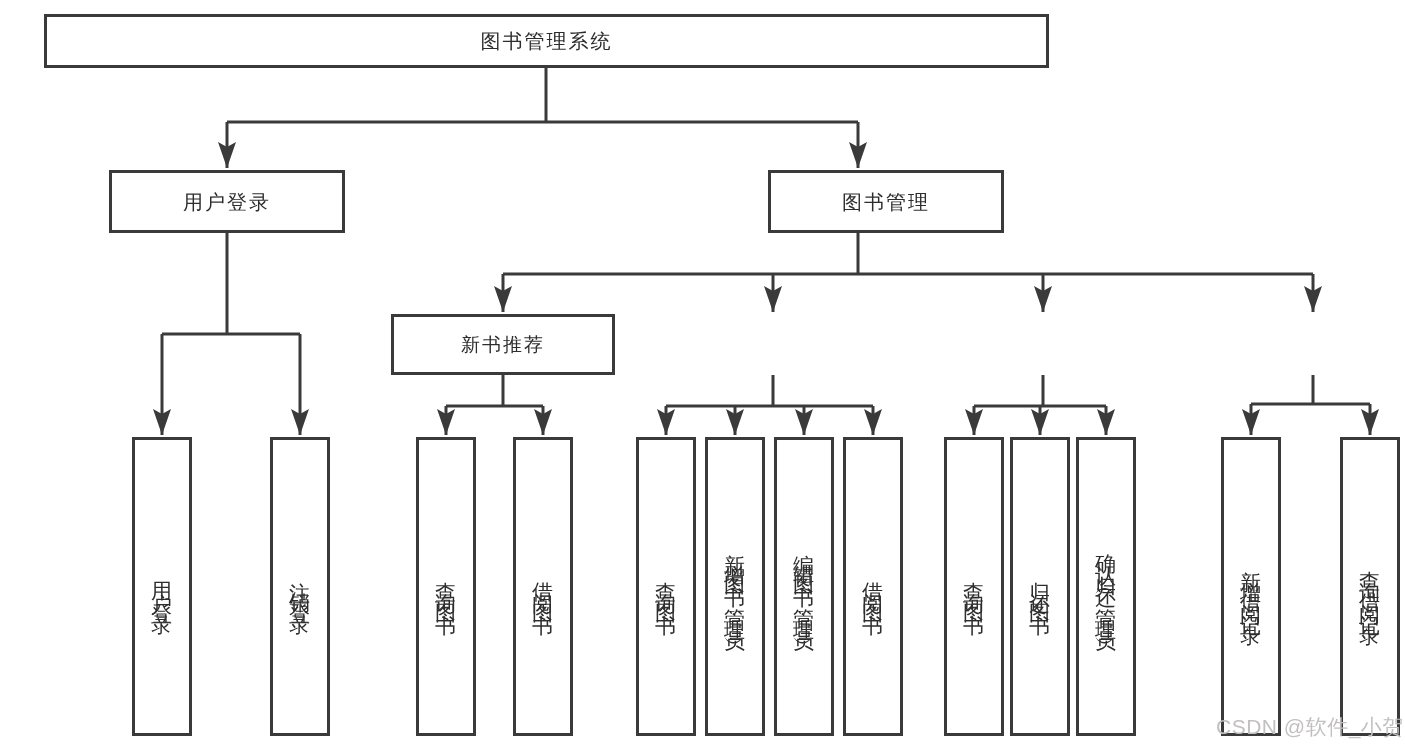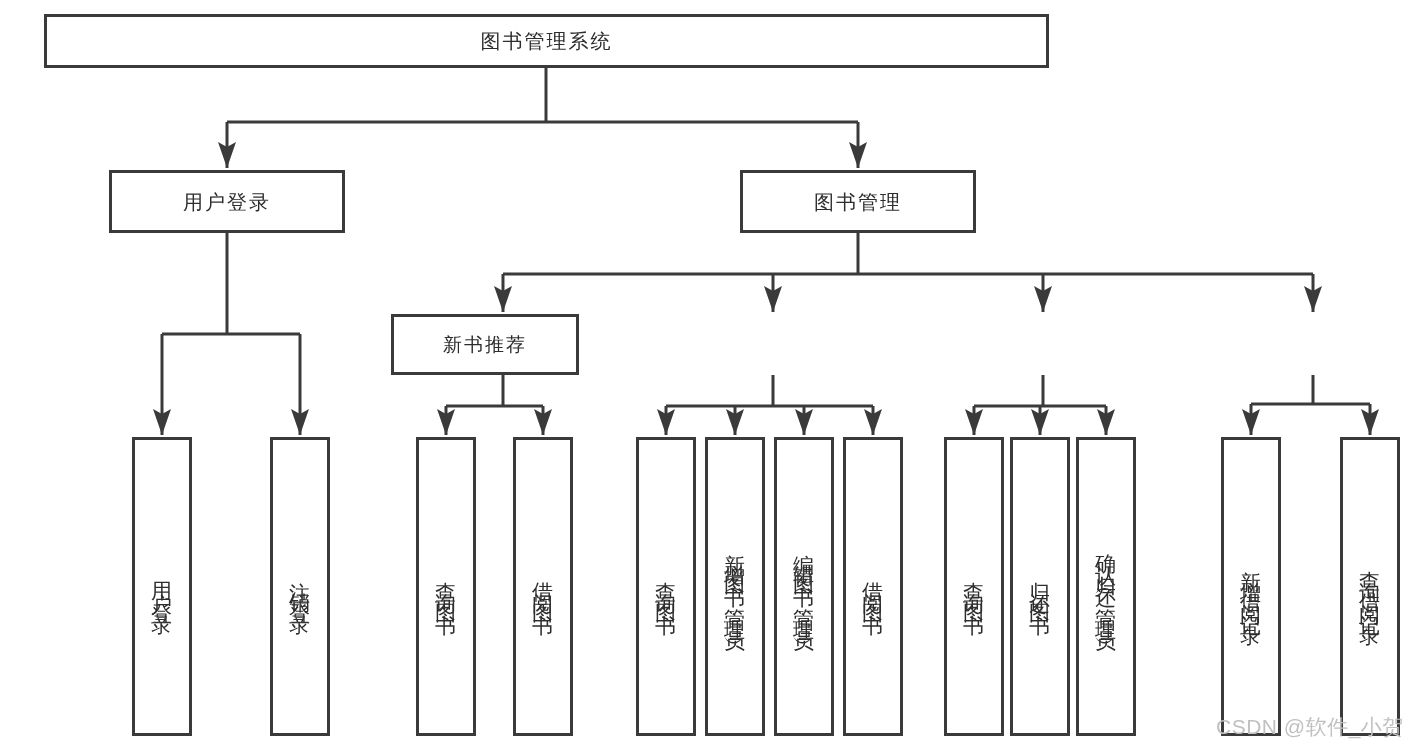--- a/index.html
+++ b/index.html
@@ -26,21 +26,21 @@
     box-sizing:border-box;
     background:var(--box-bg);
     border:3px solid var(--line);
     display:flex;align-items:center;justify-content:center;
     text-align:center;
     line-height:1;
   }
   .hbox{font-size:20px;letter-spacing:2px;white-space:nowrap;}
   .root{left:16px;top:14px;width:1005px;height:54px;}
   .lvl2{top:170px;width:236px;height:63px;}
-  .lvl3{top:314px;width:188px;height:61px;font-size:19px;}
+  .lvl3{top:314px;width:224px;height:61px;font-size:19px;}
   .leaf{
     top:437px;width:60px;height:299px;
     writing-mode:vertical-rl;
     text-orientation:mixed;
     font-size:21px;
     letter-spacing:11px;
     line-height:1;
   }
   .watermark{
     position:absolute;
@@ -108,21 +108,21 @@
     <g>
       <path class="ln" d="M1285,375 V404 M1223,404 H1342"></path>
       <line class="ln" x1="1223" y1="404" x2="1223" y2="435" marker-end="url(#arrow)"></line>
       <line class="ln" x1="1342" y1="404" x2="1342" y2="435" marker-end="url(#arrow)"></line>
     </g>
   </svg>
 
   <div class="box hbox root">图书管理系统</div>
 
   <div class="box hbox lvl2" style="left:81px">用户登录</div>
-  <div class="box hbox lvl2" style="left:712px">图书管理</div>
+  <div class="box hbox lvl2" style="left:740px">图书管理</div>
 
   <div class="box hbox lvl3" style="left:363px">新书推荐</div>
 
   <div class="box leaf" style="left:104px">用户登录</div>
   <div class="box leaf" style="left:242px">注销登录</div>
 
   <div class="box leaf" style="left:388px">查询图书</div>
   <div class="box leaf" style="left:485px">借阅图书</div>
 
   <div class="box leaf" style="left:608px">查询图书</div>

